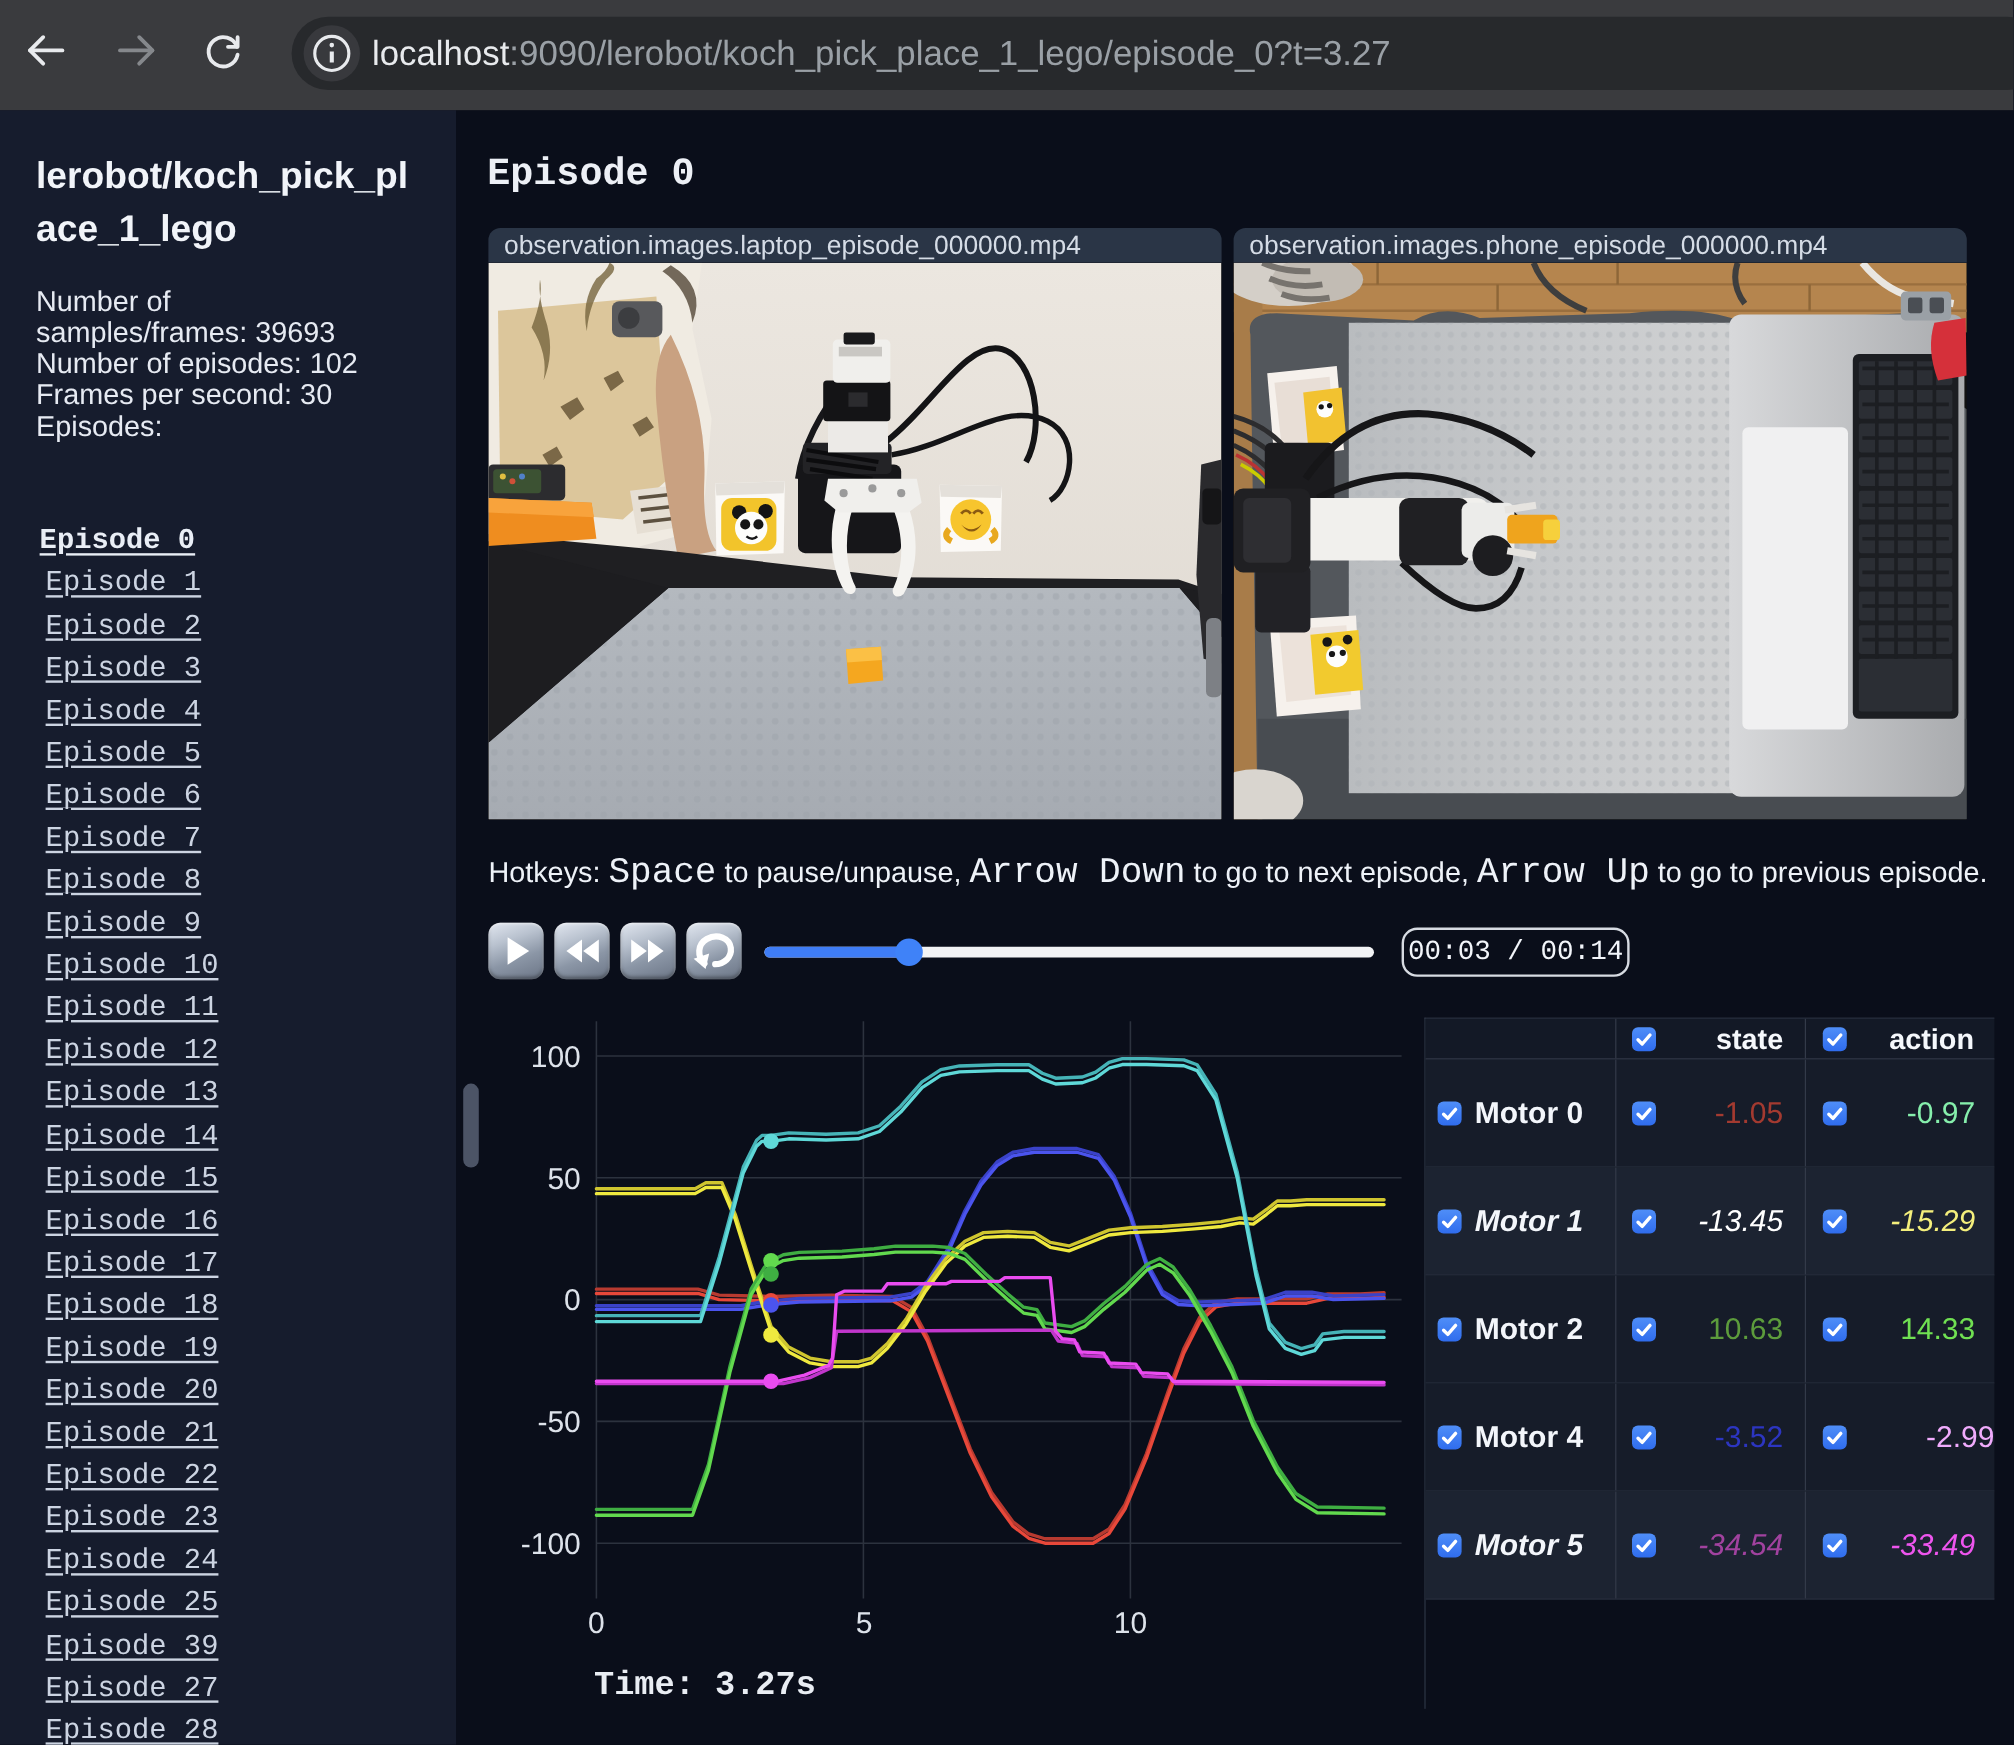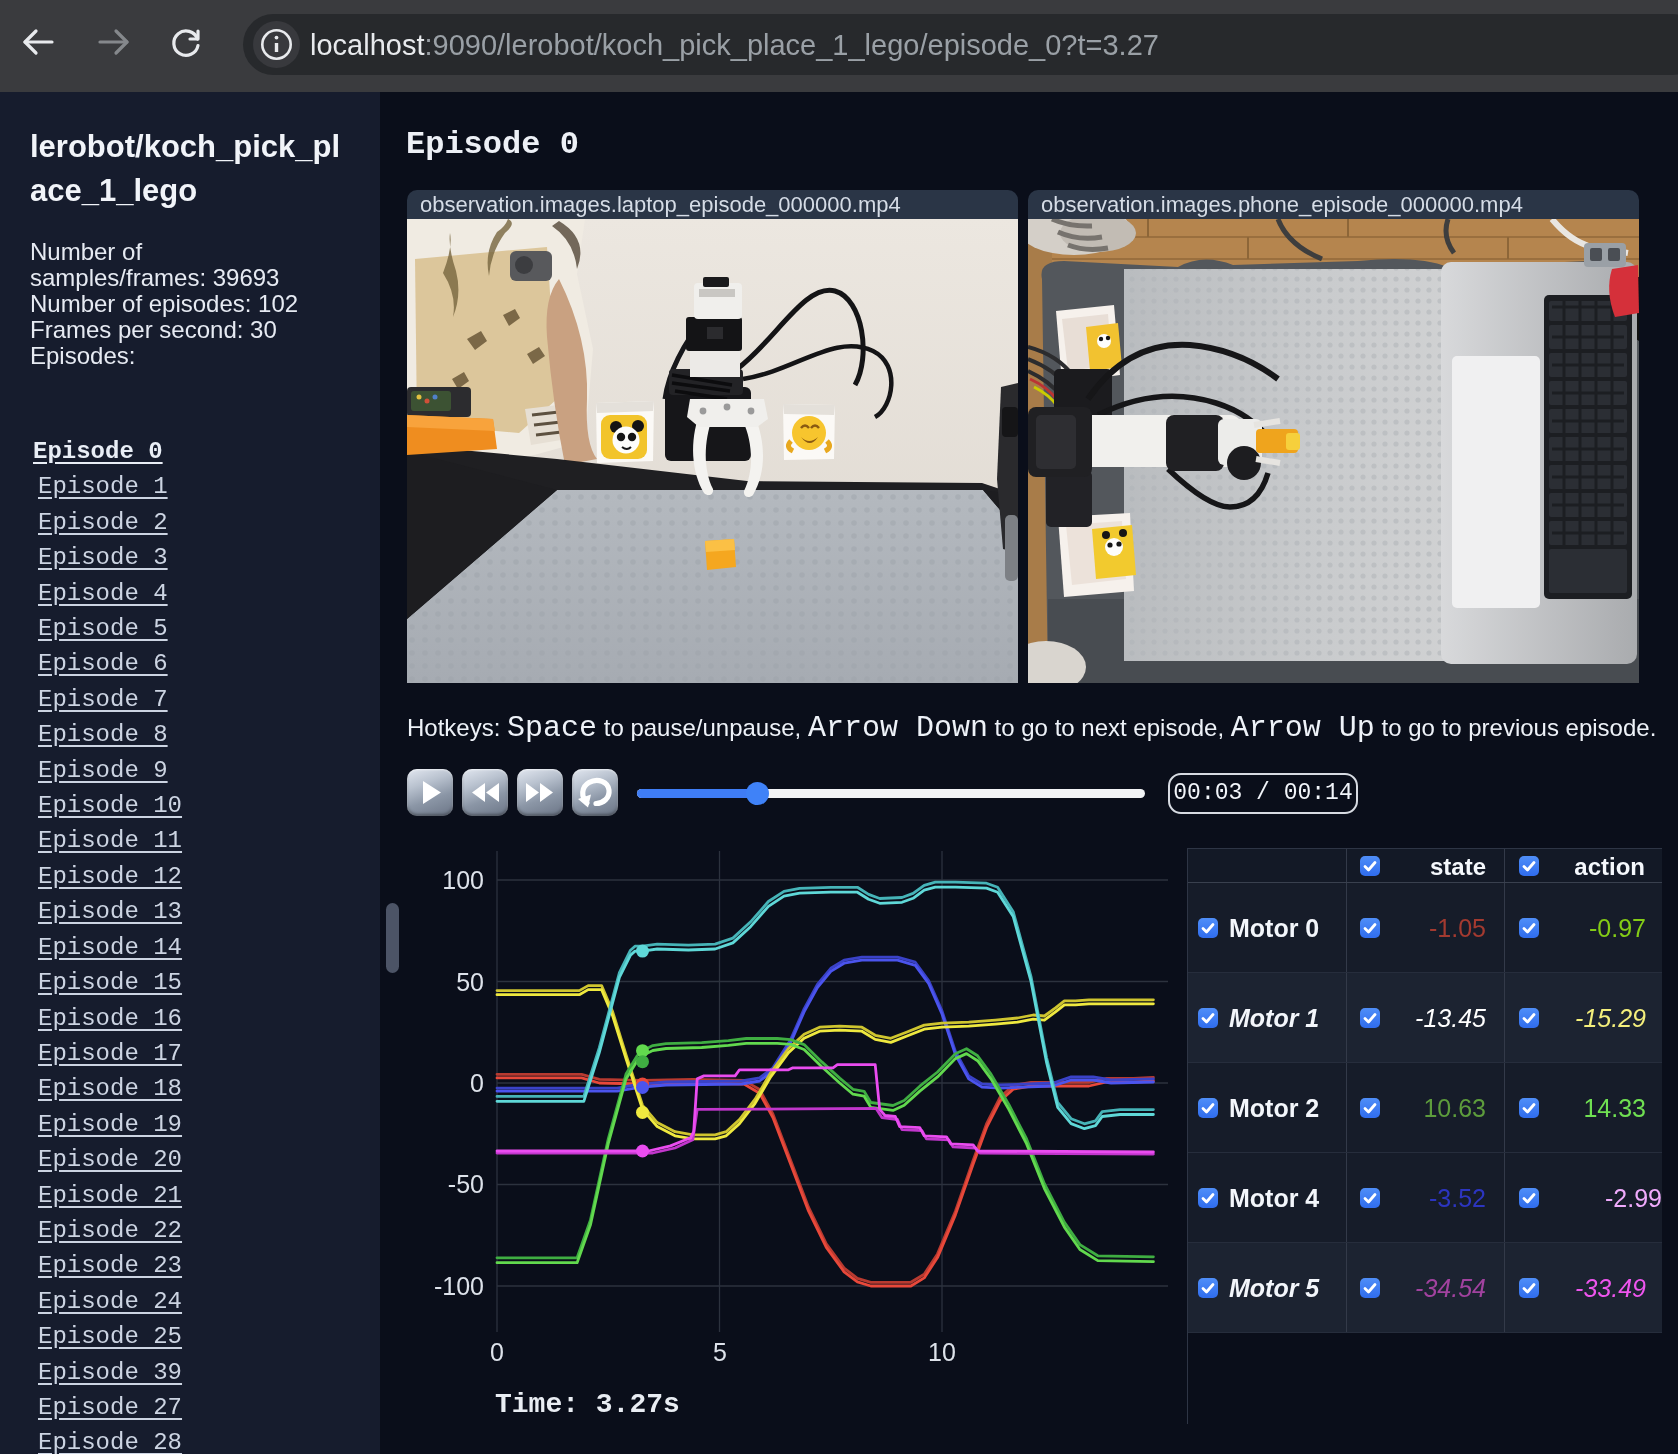--- a/index.html
+++ b/index.html
@@ -415,21 +415,21 @@
         <svg width="20" height="20" viewBox="0 0 20 20">
           <path d="M5 10.5 L8.5 14 L15 6.5" fill="none" stroke="#fff" stroke-width="2.8" stroke-linecap="round" stroke-linejoin="round"></path>
         </svg>
       </div>
     <div class="val" style="right:176px;top:31px;color:#a33a30">-1.05</div>
     <div class="cb" style="left:331px;top:35px">
         <svg width="20" height="20" viewBox="0 0 20 20">
           <path d="M5 10.5 L8.5 14 L15 6.5" fill="none" stroke="#fff" stroke-width="2.8" stroke-linecap="round" stroke-linejoin="round"></path>
         </svg>
       </div>
-    <div class="val" style="right:16px;top:31px;color:#84cc16">-0.97</div>
+    <div class="val" style="right:16px;top:31px;color:#86efac">-0.97</div>
   </div>
   <div class="trow odd">
     <div class="cdiv" style="left:158px"></div>
     <div class="cdiv" style="left:316px"></div>
     <div class="cb" style="left:10px;top:35px">
         <svg width="20" height="20" viewBox="0 0 20 20">
           <path d="M5 10.5 L8.5 14 L15 6.5" fill="none" stroke="#fff" stroke-width="2.8" stroke-linecap="round" stroke-linejoin="round"></path>
         </svg>
       </div>
     <div class="mlabel" style="top:31px">Motor 1</div>

